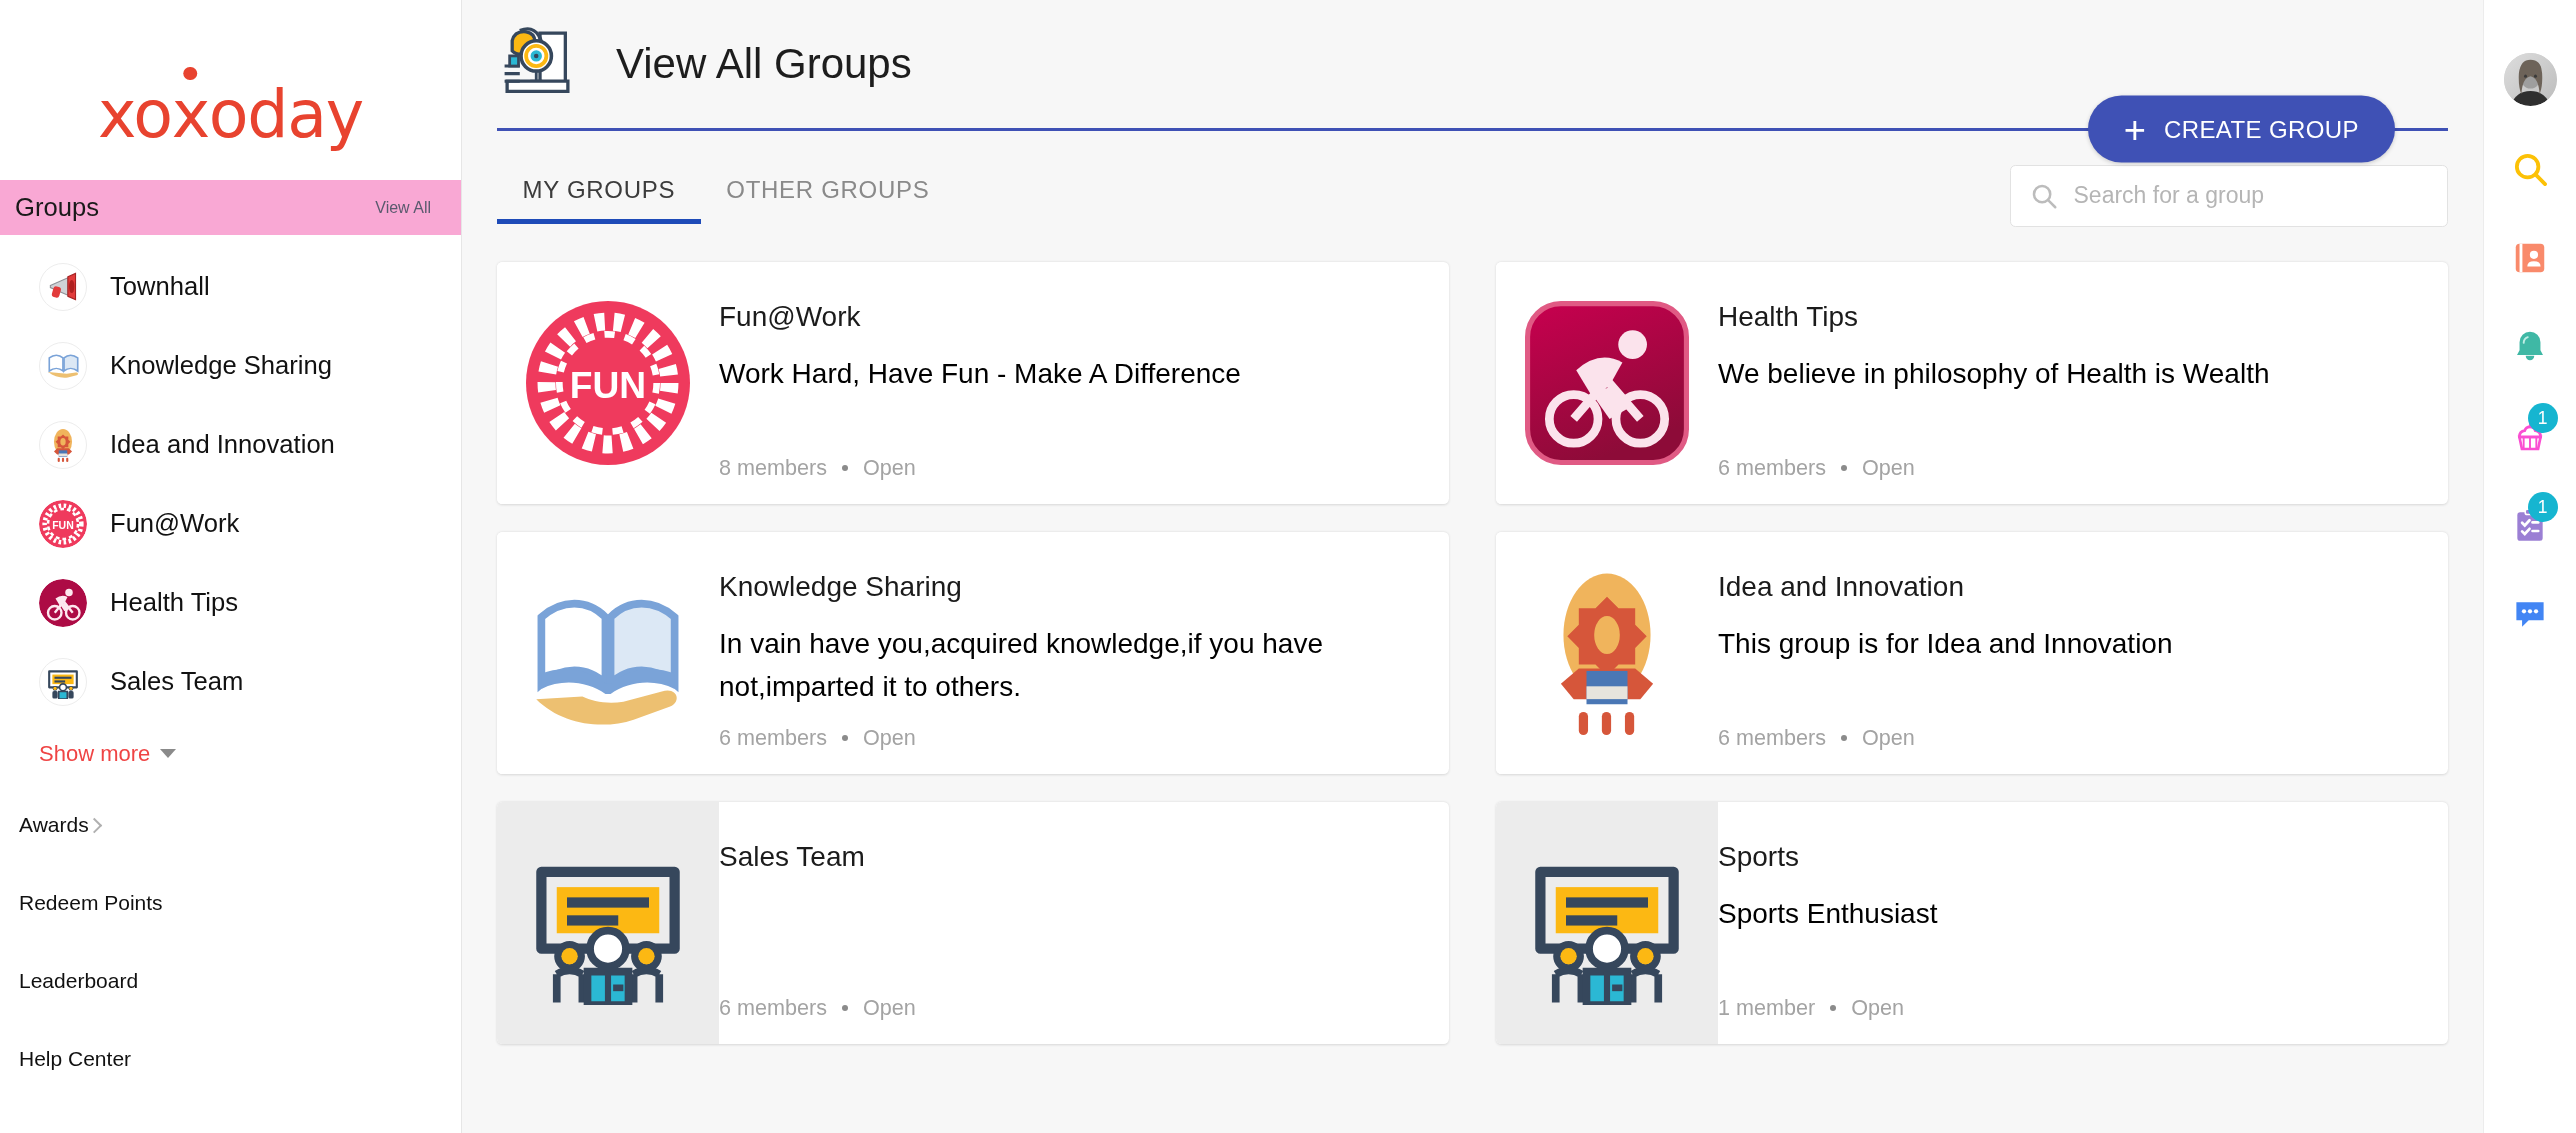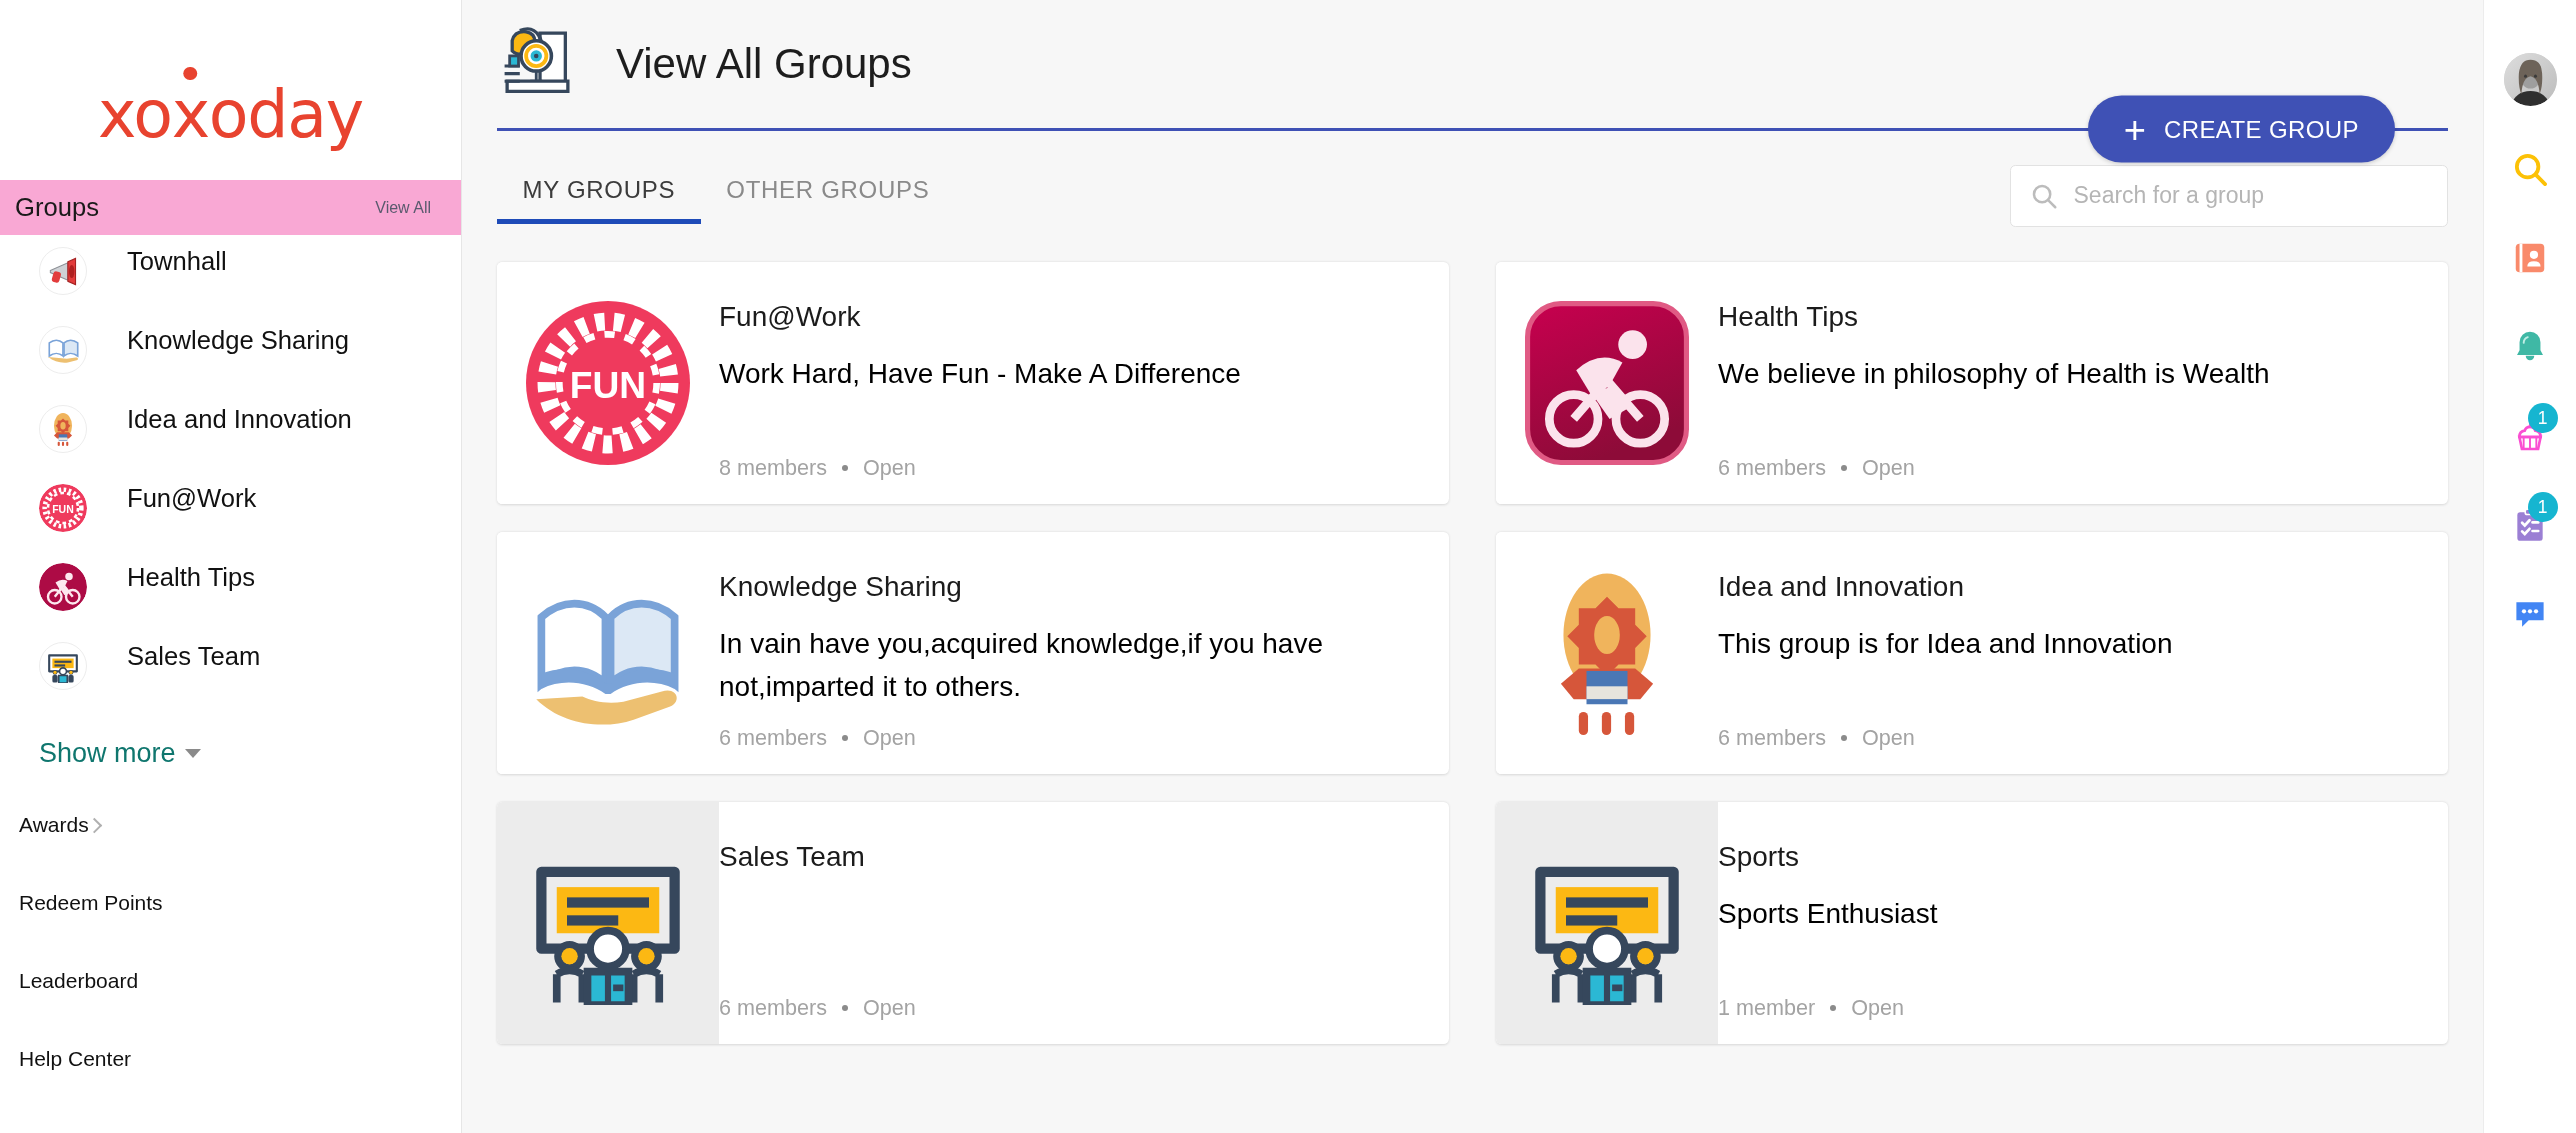--- a/index.html
+++ b/index.html
@@ -72,25 +72,24 @@
     color: #1a1a1a;
   }
   .groups-header .gh-viewall {
     font-size: 16px;
     color: #5a5a6e;
   }
 
   .nav-list { padding-top: 12px; }
   .nav-item {
     display: flex;
-    align-items: flex-start;
+    align-items: center;
     height: 79px;
     padding-left: 39px;
     cursor: pointer;
-    gap: 17px;
   }
   .nav-icon {
     width: 48px; height: 48px;
     border-radius: 50%;
     flex: 0 0 48px;
     margin-right: 23px;
     display: flex;
     align-items: center;
     justify-content: center;
     overflow: hidden;
@@ -103,22 +102,22 @@
     font-size: 25.6px;
     color: #111111;
     white-space: nowrap;
   }
 
   .show-more {
     padding-left: 39px;
     height: 65px;
     display: flex;
     align-items: center;
-    font-size: 27px;
-    color: #0f766e;
+    font-size: 22px;
+    color: #ef4444;
     cursor: pointer;
   }
   .show-more .caret {
     display: inline-block;
     margin-left: 9.4px;
     width: 0; height: 0;
     border-left: 8.8px solid transparent;
     border-right: 8.8px solid transparent;
     border-top: 9.4px solid #8a8a8a;
   }

